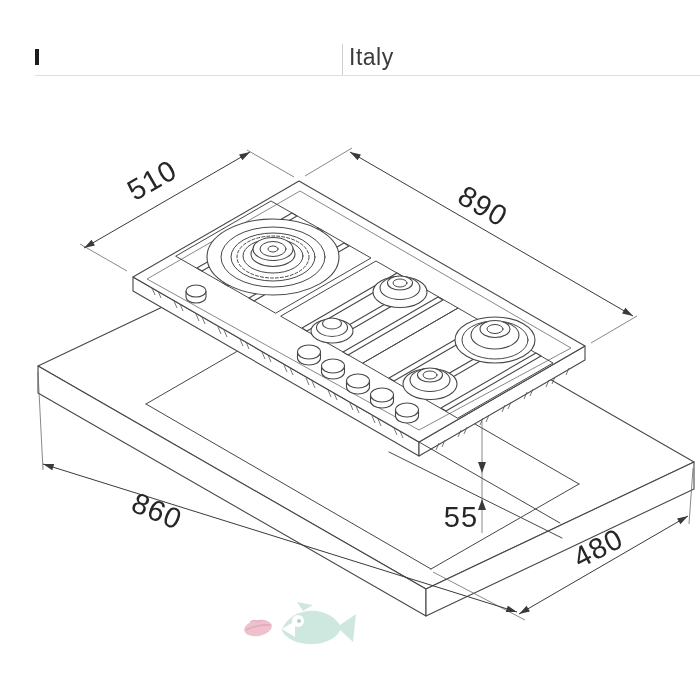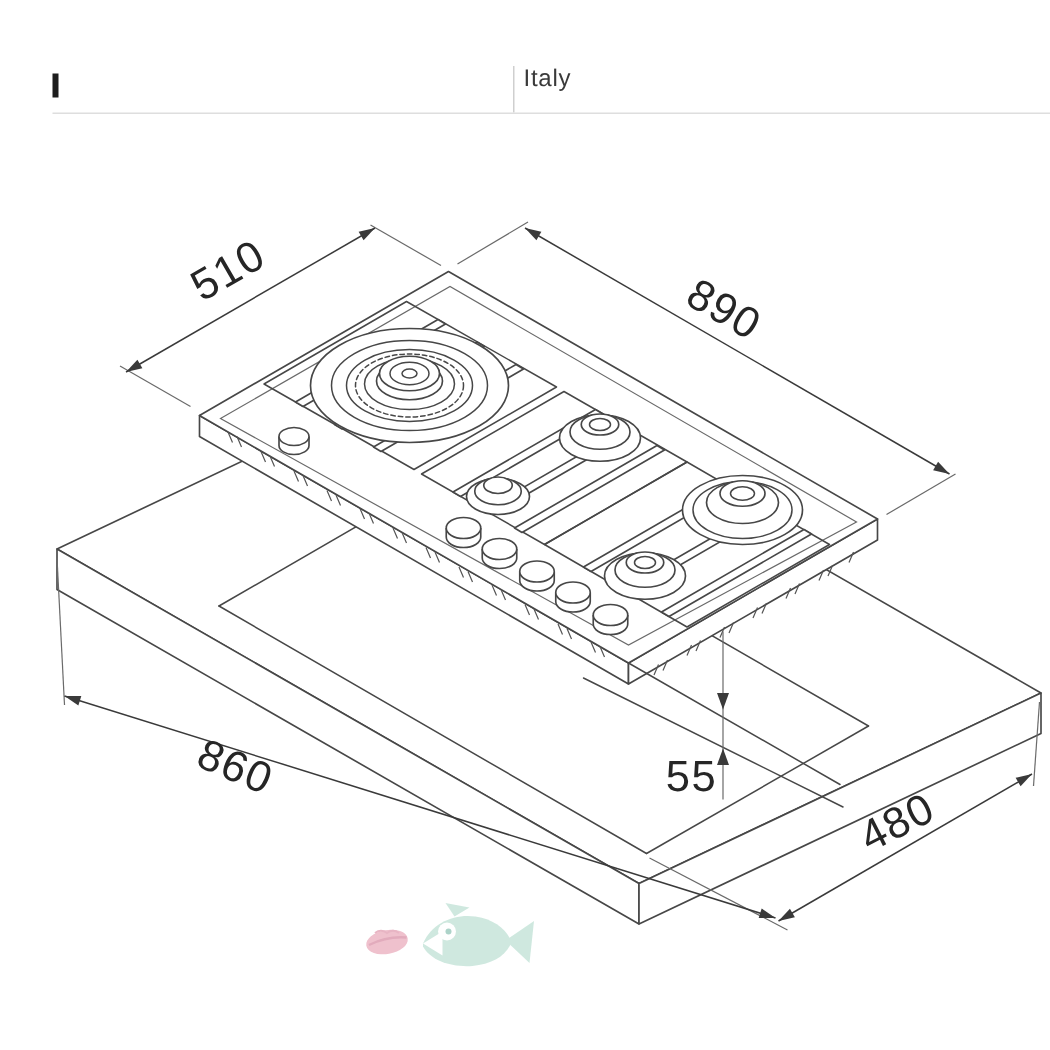--- a/index.html
+++ b/index.html
@@ -1,20 +1,20 @@
 <!DOCTYPE html>
 <html><head>
 <meta charset="utf-8">
 <style>
   html,body{margin:0;padding:0;background:#fff;}
   .page{position:relative;width:700px;height:700px;background:#fff;overflow:hidden;
         font-family:"Liberation Sans", sans-serif;}
   .hdr-frag{position:absolute;left:35px;top:49px;width:4px;height:16px;background:#1d1d1d;}
   .hdr-divider{position:absolute;left:342px;top:44px;width:1px;height:31px;background:#cfcfcf;}
-  .hdr-country{position:absolute;left:349px;top:44px;font-size:16px;color:#3a3a3a;letter-spacing:.5px;}
+  .hdr-country{position:absolute;left:349px;top:44px;font-size:23px;color:#3a3a3a;letter-spacing:.5px;}
   .hdr-rule{position:absolute;left:35px;top:75px;width:665px;height:1px;background:#dedede;}
   svg{position:absolute;left:0;top:0;}
   .ln{stroke:#474747;stroke-width:1;fill:none;stroke-linejoin:round;stroke-linecap:round;}
   .lnf{stroke:#474747;stroke-width:1.1;fill:#ffffff;stroke-linejoin:round;}
   .thin{stroke:#6a6a6a;stroke-width:.8;fill:none;}
   .dim{stroke:#3a3a3a;stroke-width:1;fill:none;}
   .dimtxt{font-family:"Liberation Sans",sans-serif;font-size:29px;fill:#262626;letter-spacing:1px;}
 </style>
 </head>
 <body>

